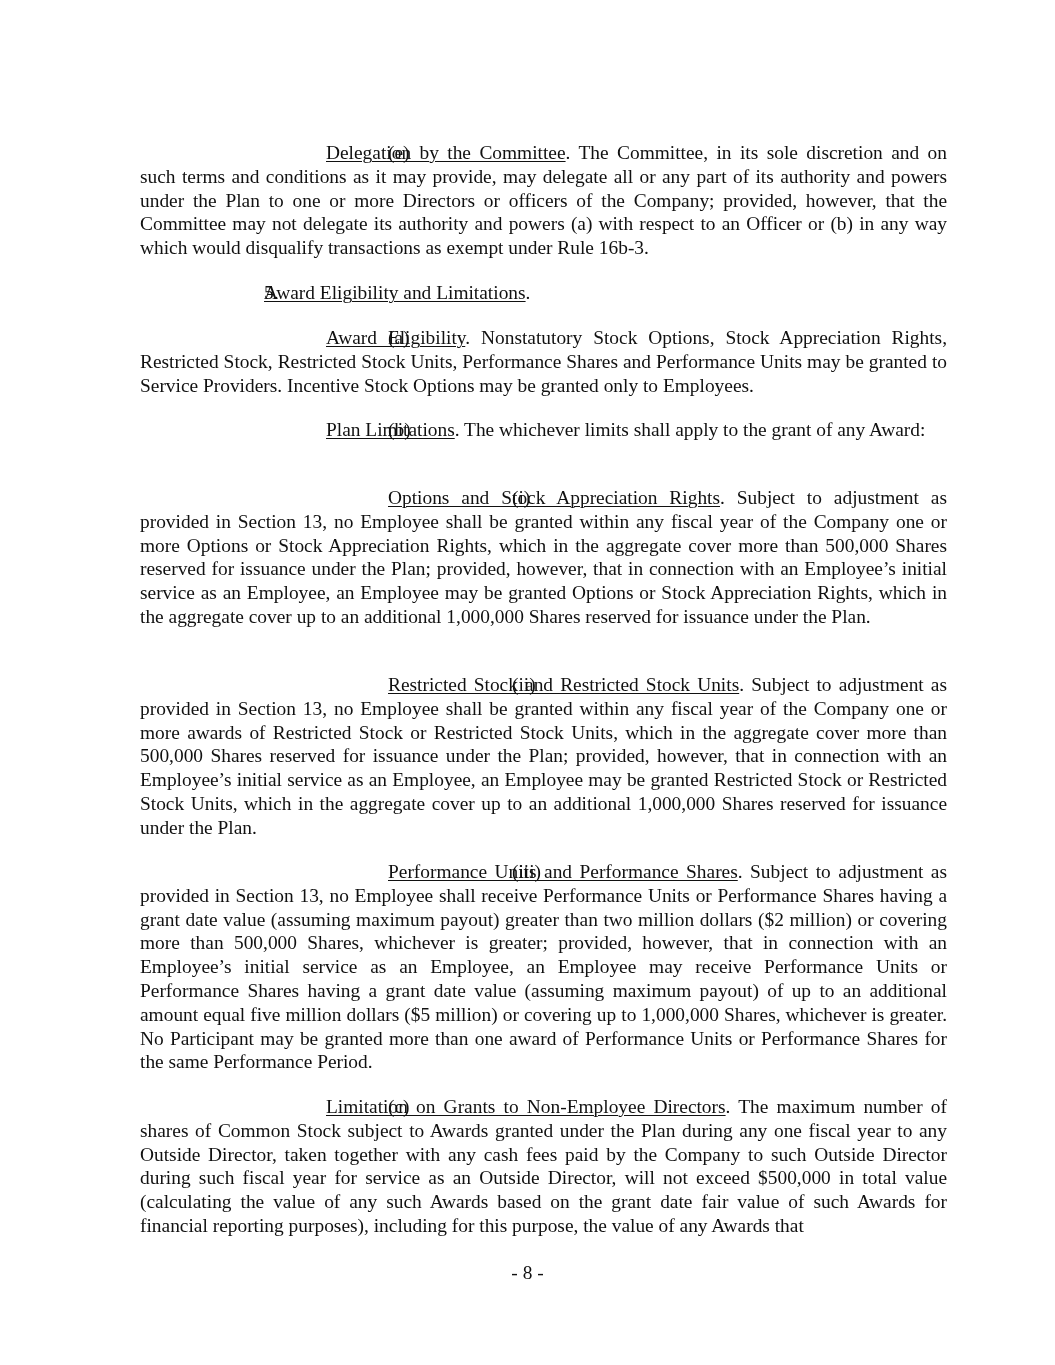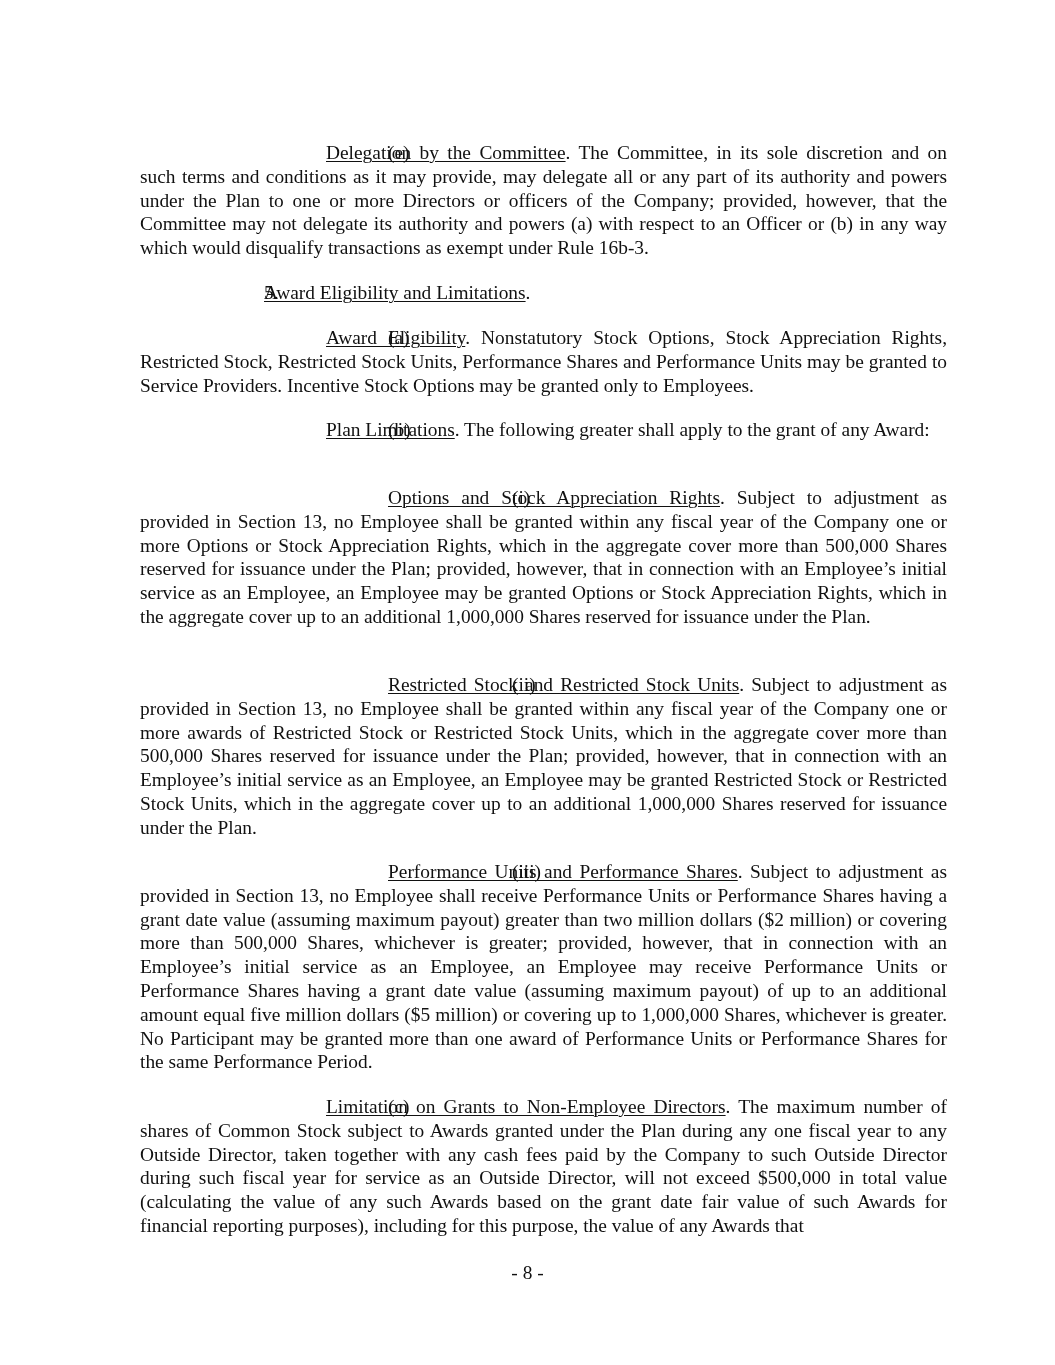--- a/index.html
+++ b/index.html
@@ -30,21 +30,21 @@
 <body>
 
 <div class="page">
 
   <p class="para ind2" style="top:125px;"><span class="lbl">(e)</span><span class="u">Delegation by the Committee</span><span>.  The Committee, in its sole discretion and on such terms and conditions as it may provide, may delegate all or any part of its authority and powers under the Plan to one or more Directors or officers of the Company; provided, however, that the Committee may not delegate its authority and powers (a) with respect to an Officer or (b) in any way which would disqualify transactions as exempt under Rule 16b-3.</span></p>
 
   <p class="para heading" style="top:265px;"><span class="lbl">5.</span><span class="u">Award Eligibility and Limitations</span><span>.</span></p>
 
   <p class="para ind2" style="top:310px;"><span class="lbl">(a)</span><span class="u">Award Eligibility</span><span>.  Nonstatutory Stock Options, Stock Appreciation Rights, Restricted Stock, Restricted Stock Units, Performance Shares and Performance Units may be granted to Service Providers.  Incentive Stock Options may be granted only to Employees.</span></p>
 
-  <p class="para ind2" style="top:402px;"><span class="lbl">(b)</span><span class="u">Plan Limitations</span><span>.  The following greater shall apply to the grant of any Award:</span></p>
+  <p class="para ind2" style="top:402px;"><span class="lbl">(b)</span><span class="u">Plan Limitations</span><span>.  The whichever limits shall apply to the grant of any Award:</span></p>
 
   <p class="para ind3" style="top:470px;"><span class="lbl">(i)</span><span class="u">Options and Stock Appreciation Rights</span><span>.  Subject to adjustment as provided in Section 13, no Employee shall be granted within any fiscal year of the Company one or more Options or Stock Appreciation Rights, which in the aggregate cover more than 500,000 Shares reserved for issuance under the Plan; provided, however, that in connection with an Employee’s initial service as an Employee, an Employee may be granted Options or Stock Appreciation Rights, which in the aggregate cover up to an additional 1,000,000 Shares reserved for issuance under the Plan.</span></p>
 
   <p class="para ind3" style="top:657px;"><span class="lbl">(ii)</span><span class="u">Restricted Stock and Restricted Stock Units</span><span>.  Subject to adjustment as provided in Section 13, no Employee shall be granted within any fiscal year of the Company one or more awards of Restricted Stock or Restricted Stock Units, which in the aggregate cover more than 500,000 Shares reserved for issuance under the Plan; provided, however, that in connection with an Employee’s initial service as an Employee, an Employee may be granted Restricted Stock or Restricted Stock Units, which in the aggregate cover up to an additional 1,000,000 Shares reserved for issuance under the Plan.</span></p>
 
   <p class="para ind3" style="top:844px;"><span class="lbl">(iii)</span><span class="u">Performance Units and Performance Shares</span><span>.  Subject to adjustment as provided in Section 13, no Employee shall receive Performance Units or Performance Shares having a grant date value (assuming maximum payout) greater than two million dollars ($2 million) or covering more than 500,000 Shares, whichever is greater; provided, however, that in connection with an Employee’s initial service as an Employee, an Employee may receive Performance Units or Performance Shares having a grant date value (assuming maximum payout) of up to an additional amount equal five million dollars ($5 million) or covering up to 1,000,000 Shares, whichever is greater. No Participant may be granted more than one award of Performance Units or Performance Shares for the same Performance Period.</span></p>
 
   <p class="para ind2" style="top:1079px;"><span class="lbl">(c)</span><span class="u">Limitation on Grants to Non-Employee Directors</span><span>.  The maximum number of shares of Common Stock subject to Awards granted under the Plan during any one fiscal year to any Outside Director, taken together with any cash fees paid by the Company to such Outside Director during such fiscal year for service as an Outside Director, will not exceed $500,000 in total value (calculating the value of any such Awards based on the grant date fair value of such Awards for financial reporting purposes), including for this purpose, the value of any Awards that</span></p>
 
 </div>

